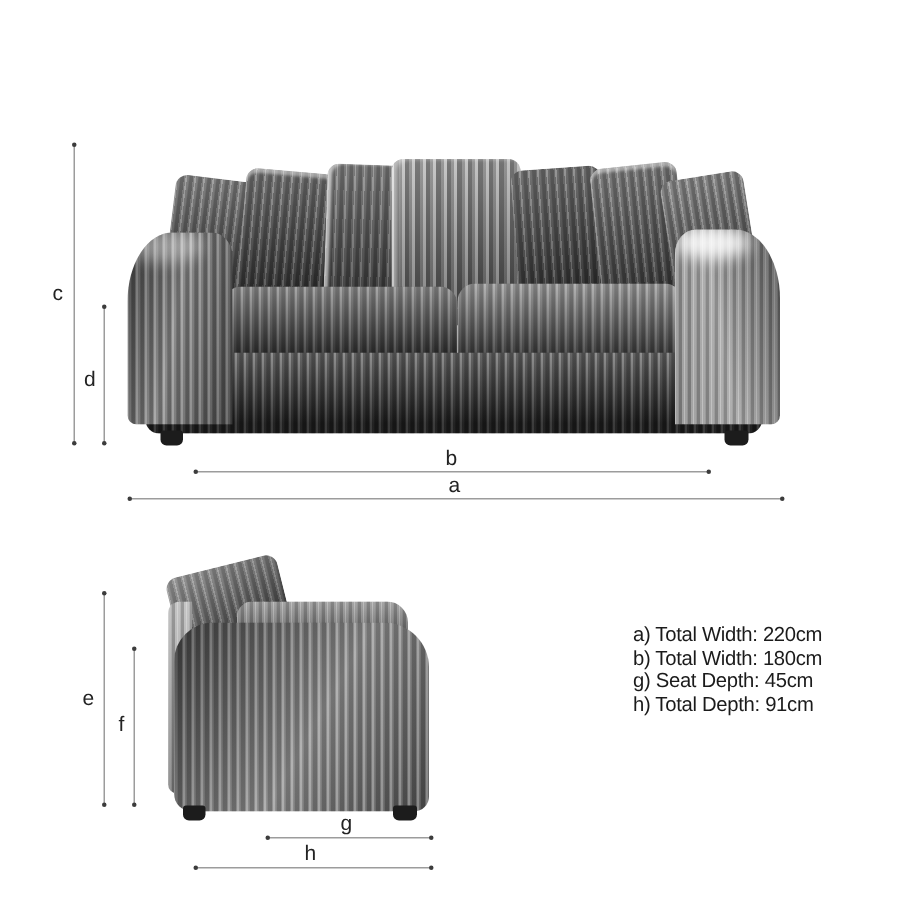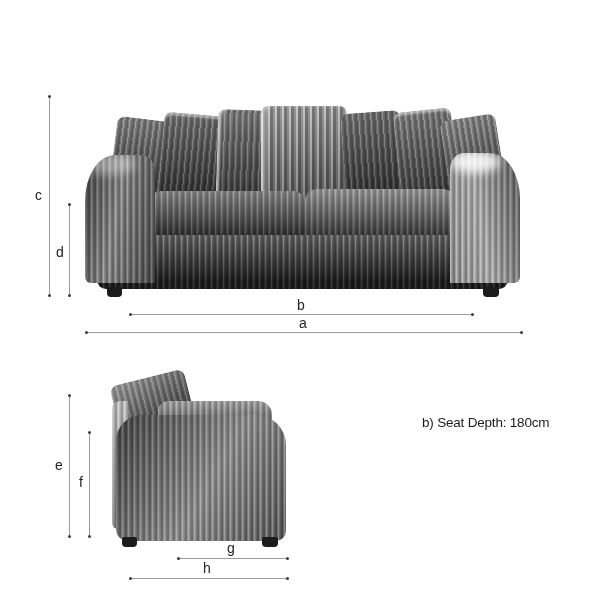--- a/index.html
+++ b/index.html
@@ -121,16 +121,19 @@
   <div class="v-line" style="left:89px;top:432px;height:105px;"></div>
   <span class="dim-label" style="left:79px;top:475px;">f</span>
 
   <div class="h-line" style="left:178px;top:558px;width:110px;"></div>
   <span class="dim-label" style="left:227px;top:541px;">g</span>
 
   <div class="h-line" style="left:130px;top:578px;width:158px;"></div>
   <span class="dim-label" style="left:203px;top:561px;">h</span>
 
   <div class="legend">
-    <div class="legend-row">b) Seat Depth: 180cm</div>
+    <div class="legend-row">a) Total Width: 220cm</div>
+    <div class="legend-row">b) Total Width: 180cm</div>
+    <div class="legend-row">g) Seat Depth: 45cm</div>
+    <div class="legend-row">h) Total Depth: 91cm</div>
   </div>
 
 </div>
 
 </body></html>

